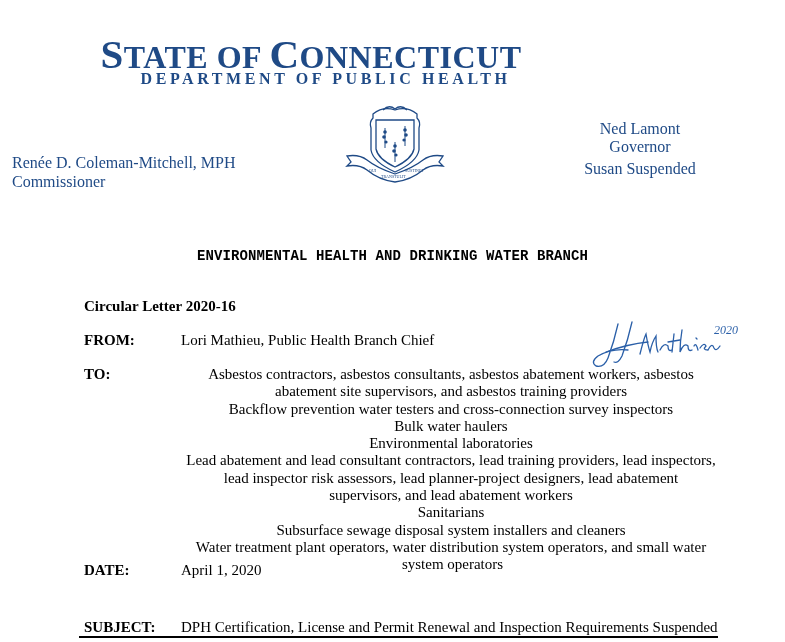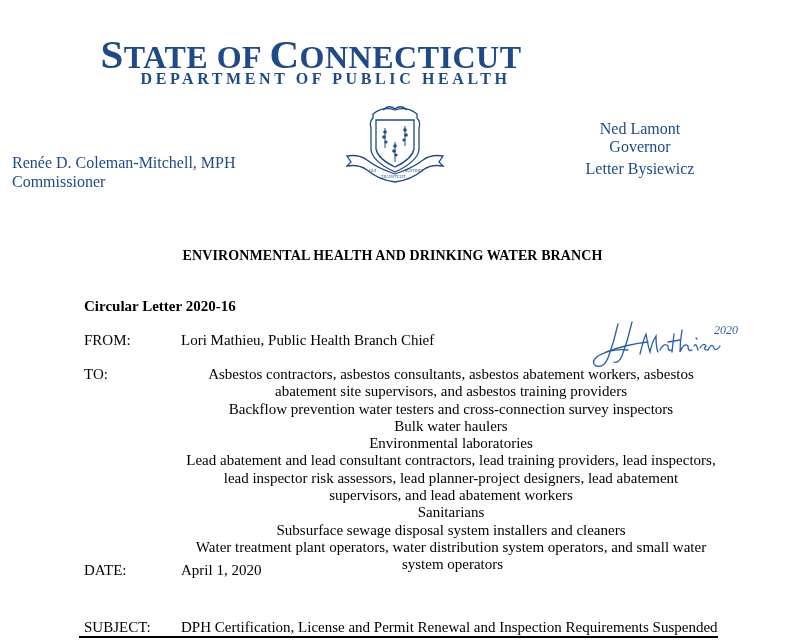--- a/index.html
+++ b/index.html
@@ -17,25 +17,25 @@
   .seal { left:343px; top:104px; width:104px; height:82px; }
 
   .left-official { left:12px; width:262px; top:153px; text-align:left;
                    font-size:16px; line-height:19px; color:#1f4a86; }
   .right-official { left:572px; width:136px; text-align:center;
                     font-size:16px; line-height:18px; color:#1f4a86; }
   .gov { top:120px; }
   .ltgov { top:160px; }
 
   .branch { left:0; width:785px; top:248px; text-align:center; font-weight:bold;
-            font-size:14px; letter-spacing:0.1px; }
+            font-size:14px; letter-spacing:0.1px;font-family:Liberation Mono, monospace; }
 
   .circ { left:84px; top:298px; font-weight:bold; font-size:15px; }
 
-  .label { left:84px; font-weight:normal; font-size:15px; }
+  .label { left:84px; font-weight:bold; font-size:15px; }
   .val { left:181px; font-size:15px; }
   .row-from { top:332px; }
   .row-to { top:366px; }
   .row-date { top:562px; }
   .row-subj { top:619px; }
 
   .to-list { left:181px; top:366px; font-size:15px; line-height:17.3px; width:540px;text-align:center; }
   .to-list div { white-space:nowrap; }
   .indent { padding-left:3px; }
 
@@ -82,21 +82,21 @@
 <div class="abs left-official">
   <div>Renée D. Coleman-Mitchell, MPH</div>
   <div>Commissioner</div>
 </div>
 
 <div class="abs right-official gov">
   <div>Ned Lamont</div>
   <div>Governor</div>
 </div>
 <div class="abs right-official ltgov">
-  <div>Letter Bysiewicz</div>
+  <div>Susan Suspended</div>
 </div>
 
 <div class="abs branch">ENVIRONMENTAL HEALTH AND DRINKING WATER BRANCH</div>
 
 <div class="abs circ">Circular Letter 2020-16</div>
 
 <div class="abs label row-from">FROM:</div>
 <div class="abs val row-from">Lori Mathieu, Public Health Branch Chief</div>
 
 <svg class="abs sig" viewBox="0 0 160 60">

